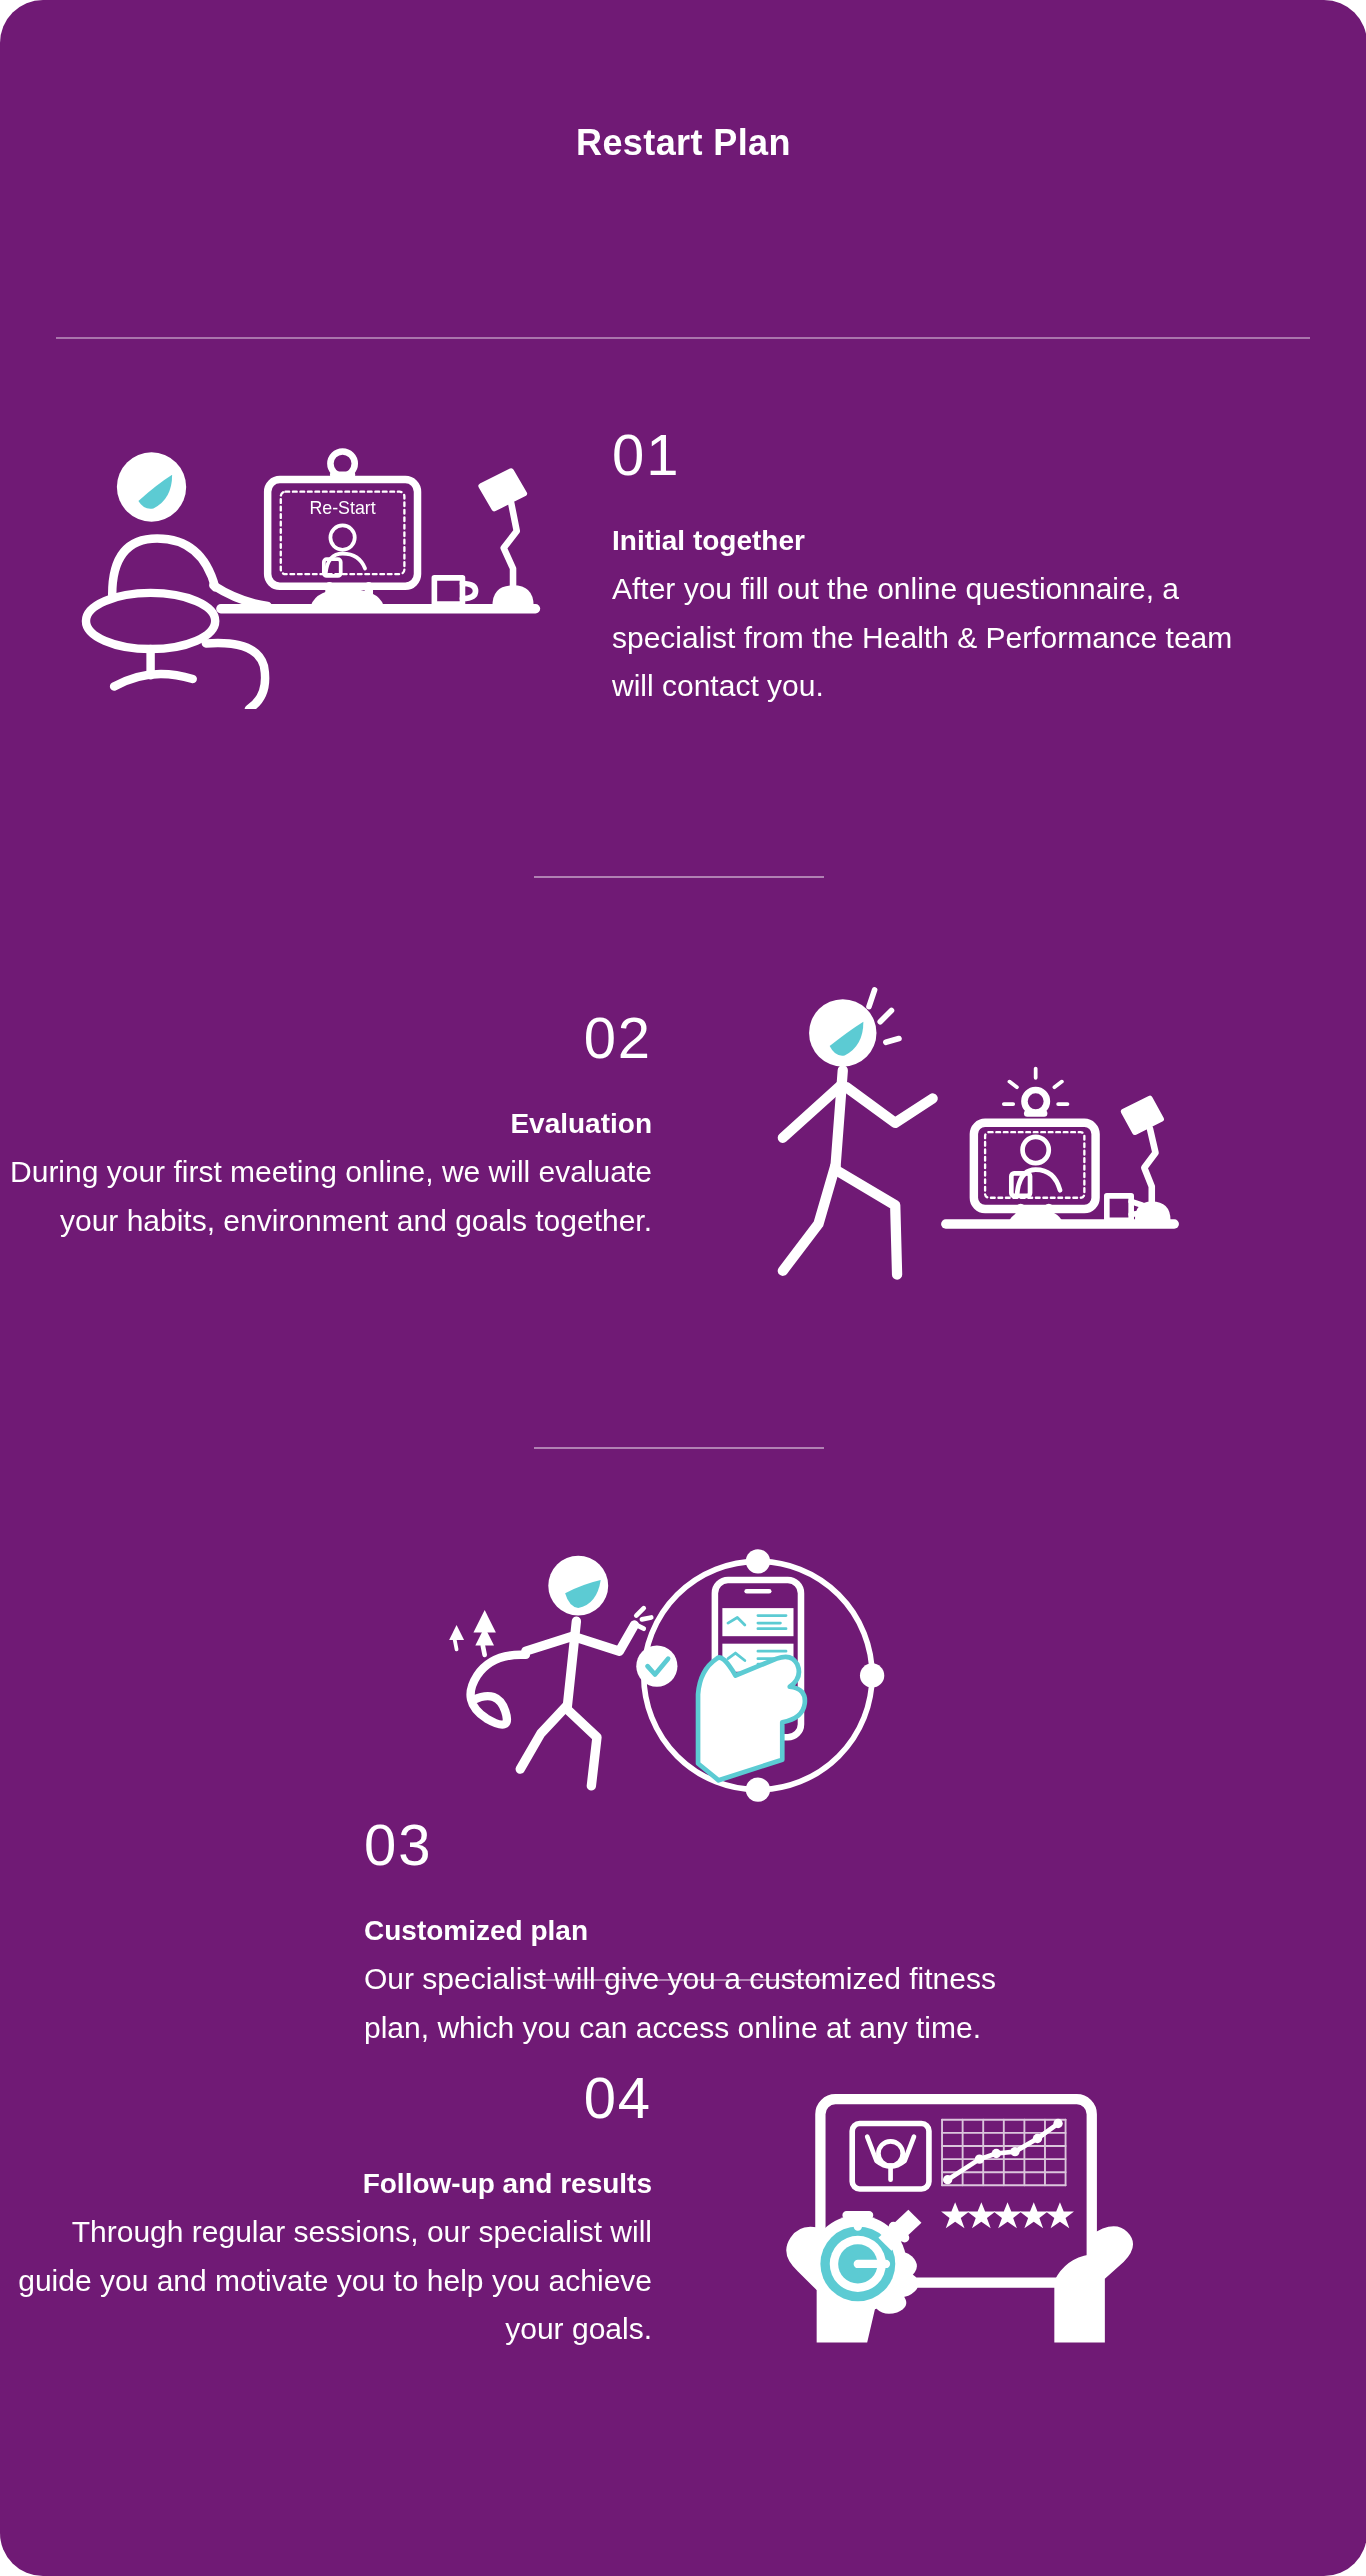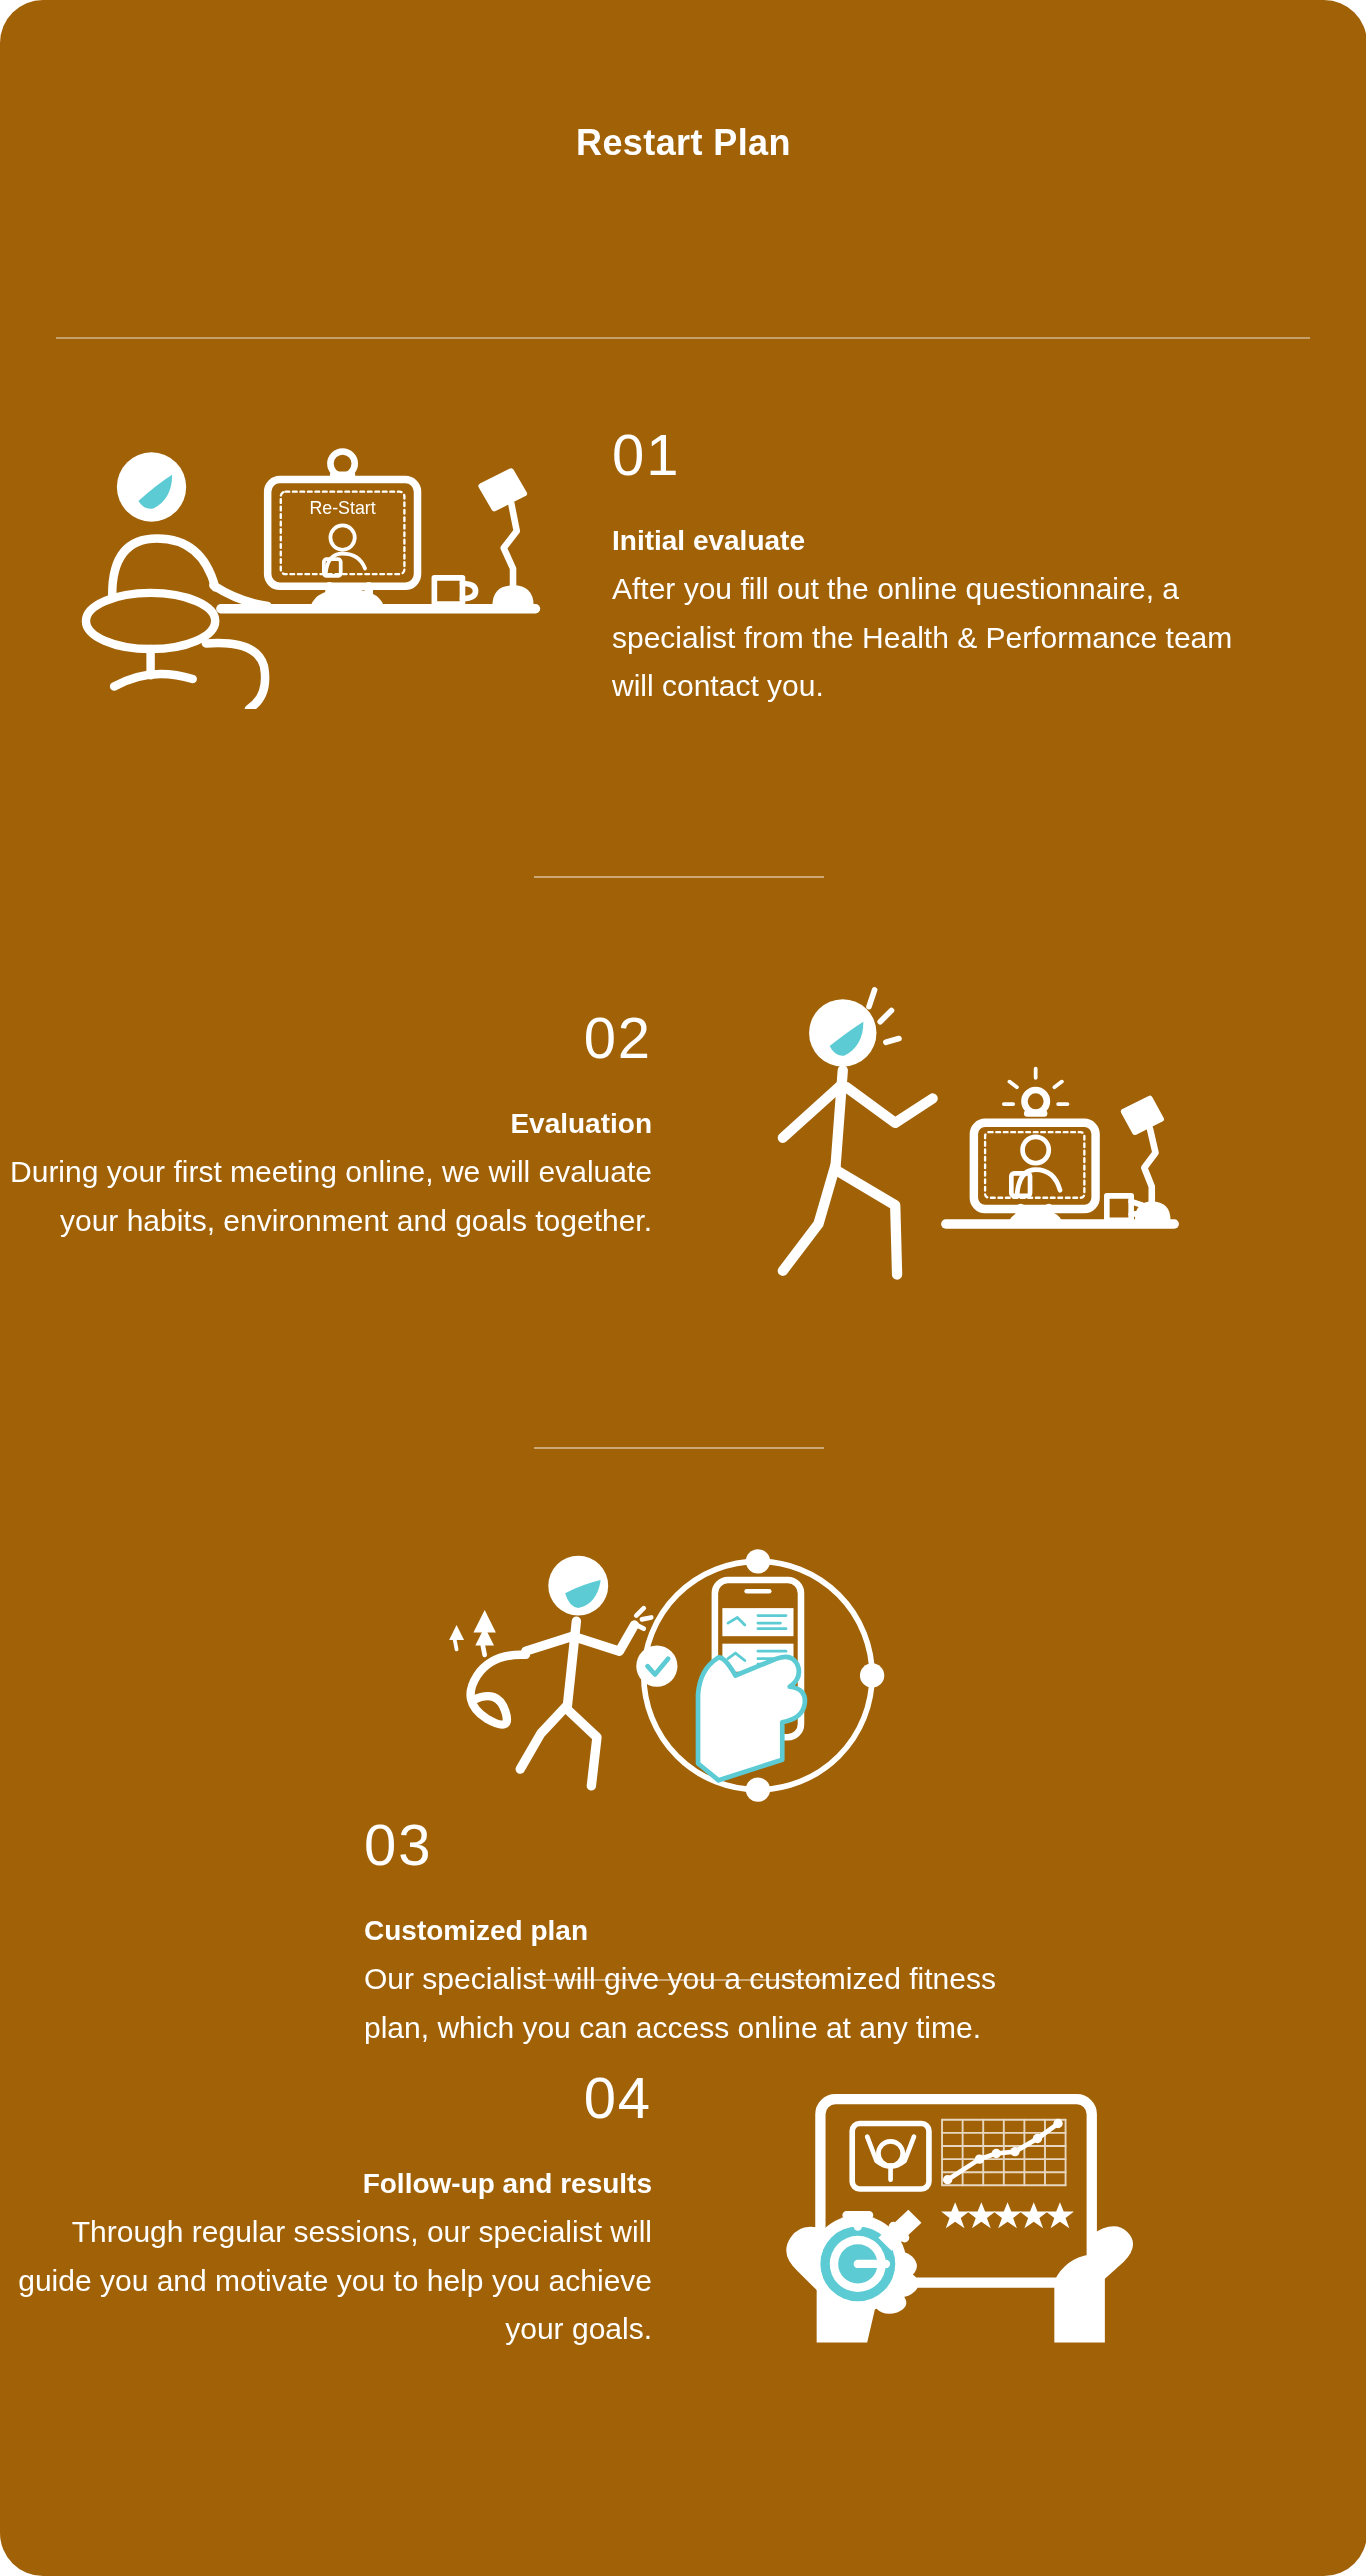--- a/index.html
+++ b/index.html
@@ -5,21 +5,21 @@
 <style>
   html,body{margin:0;padding:0;background:#ffffff;}
   body{
     font-family:"Liberation Sans", sans-serif;
     -webkit-font-smoothing:antialiased;
   }
   #page{
     position:relative;
     width:1367px;
     height:2576px;
-    background:#a16207;
+    background:#701a75;
     border-radius:43px;
     overflow:hidden;
     box-sizing:border-box;
   }
 
   
   .header{
     position:absolute;
     top:120px; left:0; right:0;
     text-align:center;
@@ -170,21 +170,21 @@
 
         <g>
           <path d="M454 62 L486 46 L500 70 L468 86Z" fill="#ffffff" stroke="#ffffff" stroke-width="6"></path>
           <path d="M486 80 L492 110 L478 128 L488 150 L488 180" stroke-width="7"></path>
           <path d="M466 190 Q466 168 488 168 Q510 168 510 190Z" fill="#ffffff" stroke="none"></path>
         </g>
       </svg>
     </div>
     <div class="copy align-left">
       <div class="num">01</div>
-      <div class="step-title">Initial evaluate</div>
+      <div class="step-title">Initial together</div>
       <div class="step-desc">After you fill out the online questionnaire, a specialist from the Health &amp; Performance team will contact you.</div>
     </div>
   </div>
 
   <div class="divider-step divider-s1"></div>
 
   <div class="step" id="step2">
     <div class="copy align-right">
       <div class="num">02</div>
       <div class="step-title">Evaluation</div>

